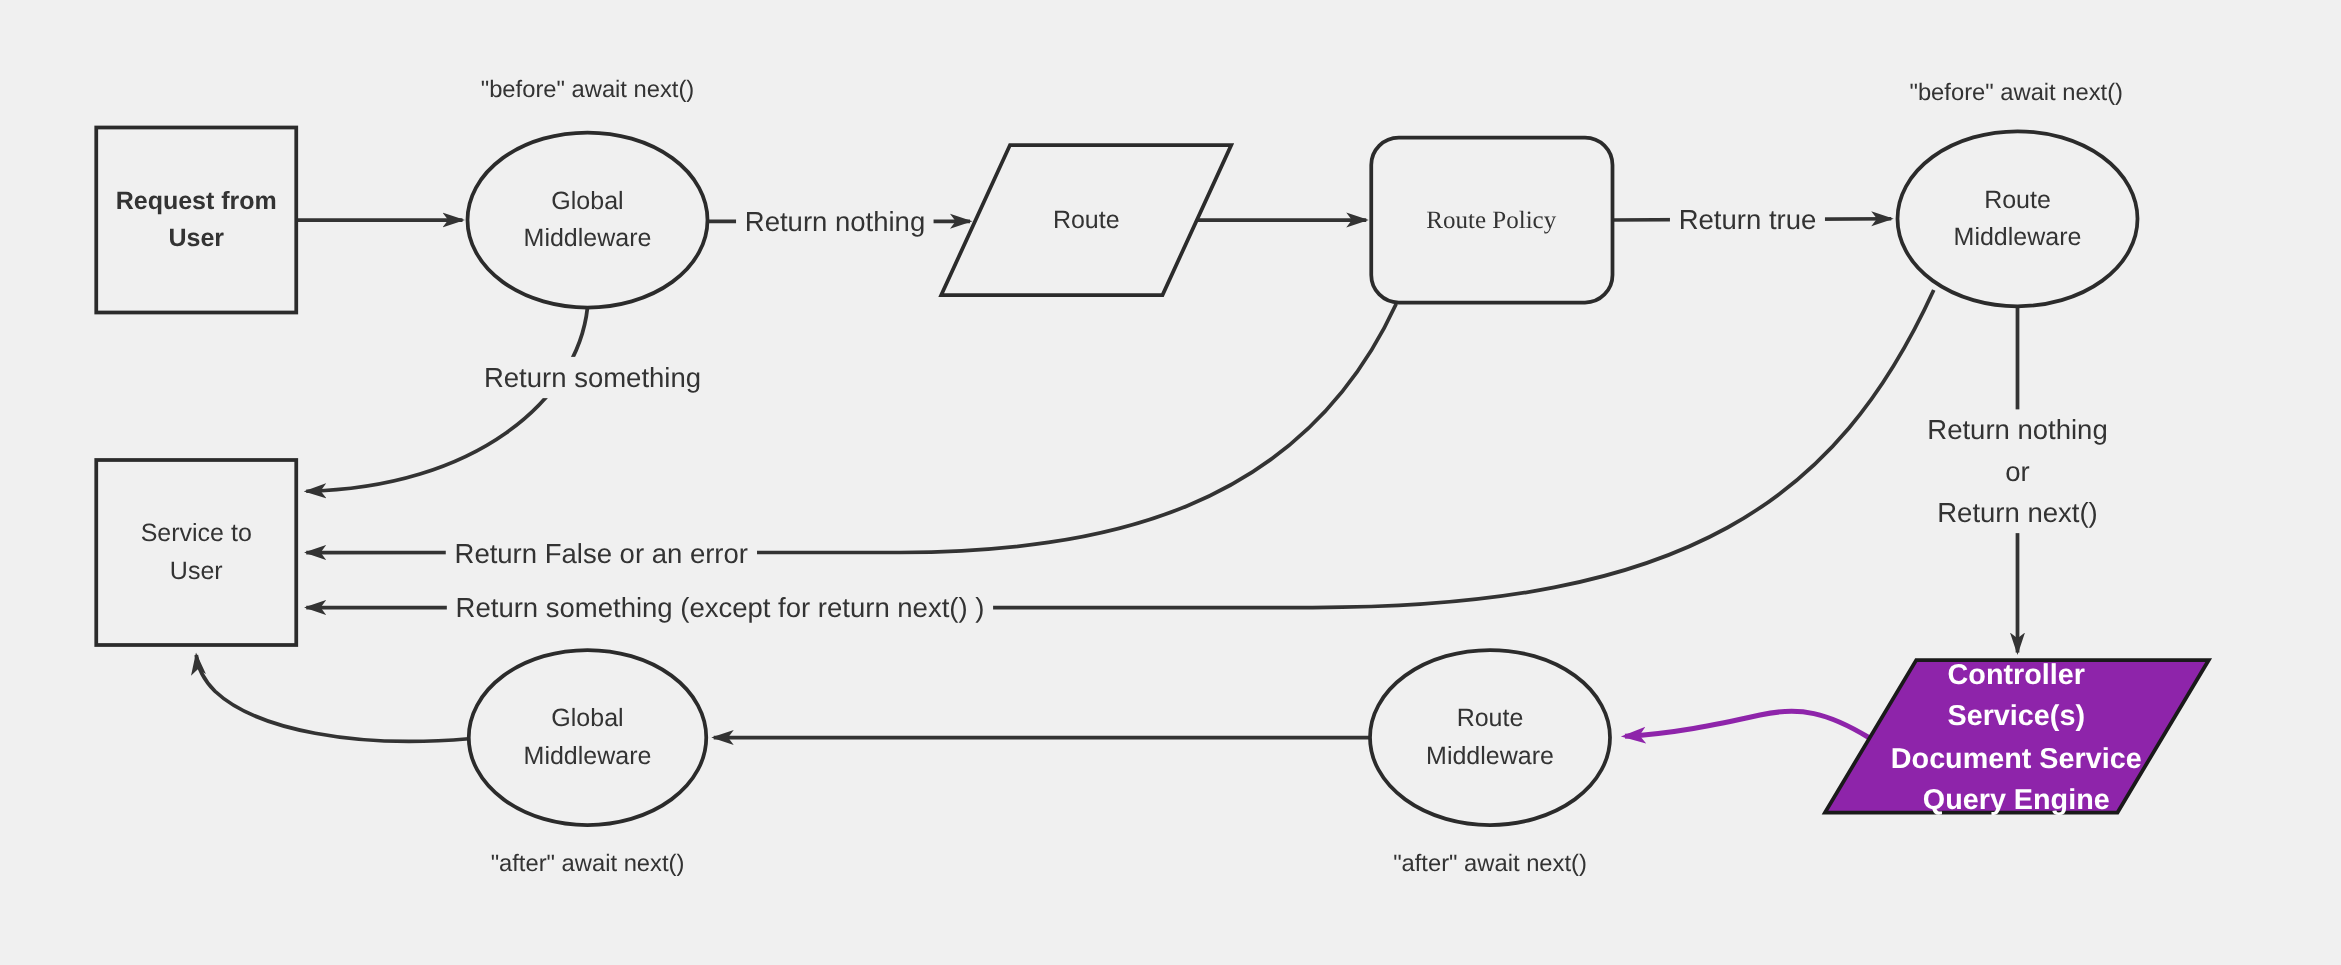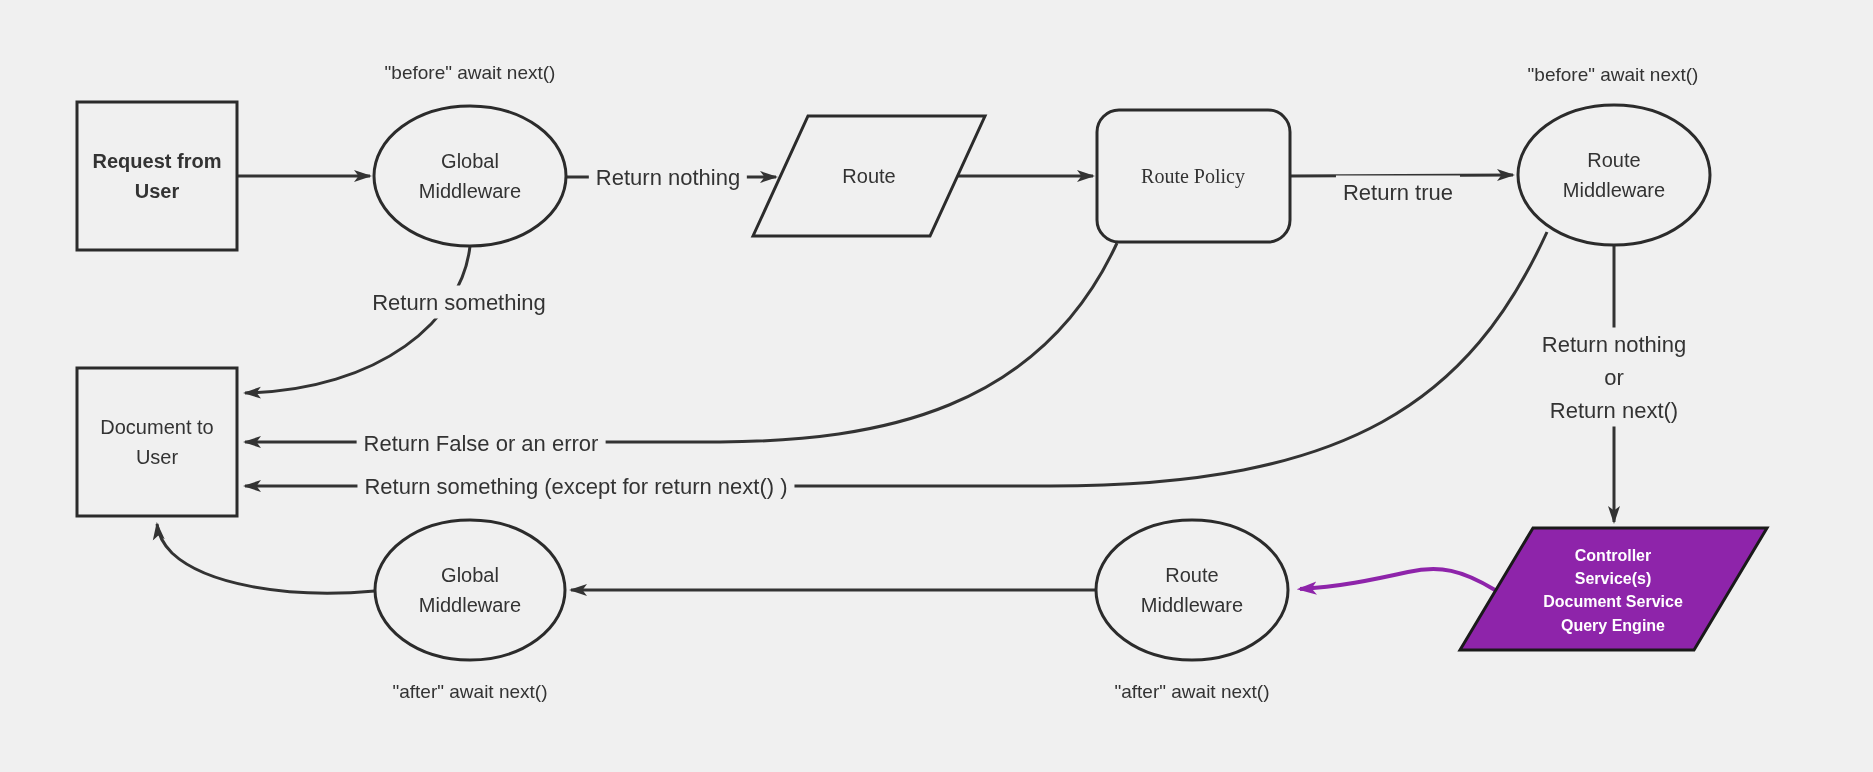--- a/index.html
+++ b/index.html
@@ -16,21 +16,21 @@
     transform:translate(-50%,-50%);
     color:#333333;
     white-space:pre-line;
     text-align:center;
     line-height:1.5;
   }
   .node-label{font-size:20px;}
   .edge-label{font-size:22px;background:#f0f0f0;padding:0 7px;}
   .annot{font-size:19px;}
   .controller-label{
-    font-size:16px;
+    font-size:23px;
     font-weight:bold;
     color:#ffffff;
     line-height:1.45;
     background:transparent;
   }
 </style>
 </head>
 <body>
 
 <div class="canvas">
@@ -73,38 +73,38 @@
   </svg>
 
   <div class="lbl node-label" style="left:157px;top:176px;font-weight:bold;">Request from
 User</div>
   <div class="lbl node-label" style="left:470px;top:176px;">Global
 Middleware</div>
   <div class="lbl node-label" style="left:869px;top:176px;">Route</div>
   <div class="lbl node-label" style="left:1193px;top:176px;font-family:Liberation Serif, serif;">Route Policy</div>
   <div class="lbl node-label" style="left:1614px;top:175px;">Route
 Middleware</div>
-  <div class="lbl node-label" style="left:157px;top:442px;">Document to
+  <div class="lbl node-label" style="left:157px;top:442px;">Service to
 User</div>
   <div class="lbl controller-label" style="left:1613px;top:590px;">Controller
 Service(s)
 Document Service
 Query Engine</div>
   <div class="lbl node-label" style="left:1192px;top:590px;">Route
 Middleware</div>
   <div class="lbl node-label" style="left:470px;top:590px;">Global
 Middleware</div>
 
   <div class="lbl annot" style="left:470px;top:73px;">"before" await next()</div>
   <div class="lbl annot" style="left:1613px;top:75px;">"before" await next()</div>
   <div class="lbl annot" style="left:470px;top:692px;">"after" await next()</div>
   <div class="lbl annot" style="left:1192px;top:692px;">"after" await next()</div>
 
   <div class="lbl edge-label" style="left:668px;top:177px;">Return nothing</div>
-  <div class="lbl edge-label" style="left:1398px;top:192px;">Return true</div>
-  <div class="lbl edge-label" style="left:459px;top:302px;text-align:right;">Return something</div>
+  <div class="lbl edge-label" style="left:1398px;top:176px;">Return true</div>
+  <div class="lbl edge-label" style="left:474px;top:302px;text-align:right;">Return something</div>
   <div class="lbl edge-label" style="left:481px;top:443px;">Return False or an error</div>
   <div class="lbl edge-label" style="left:576px;top:486px;">Return something (except for return next() )</div>
   <div class="lbl edge-label" style="left:1614px;top:377px;">Return nothing
 or
 Return next()</div>
 
 </div>
 
 </body></html>

